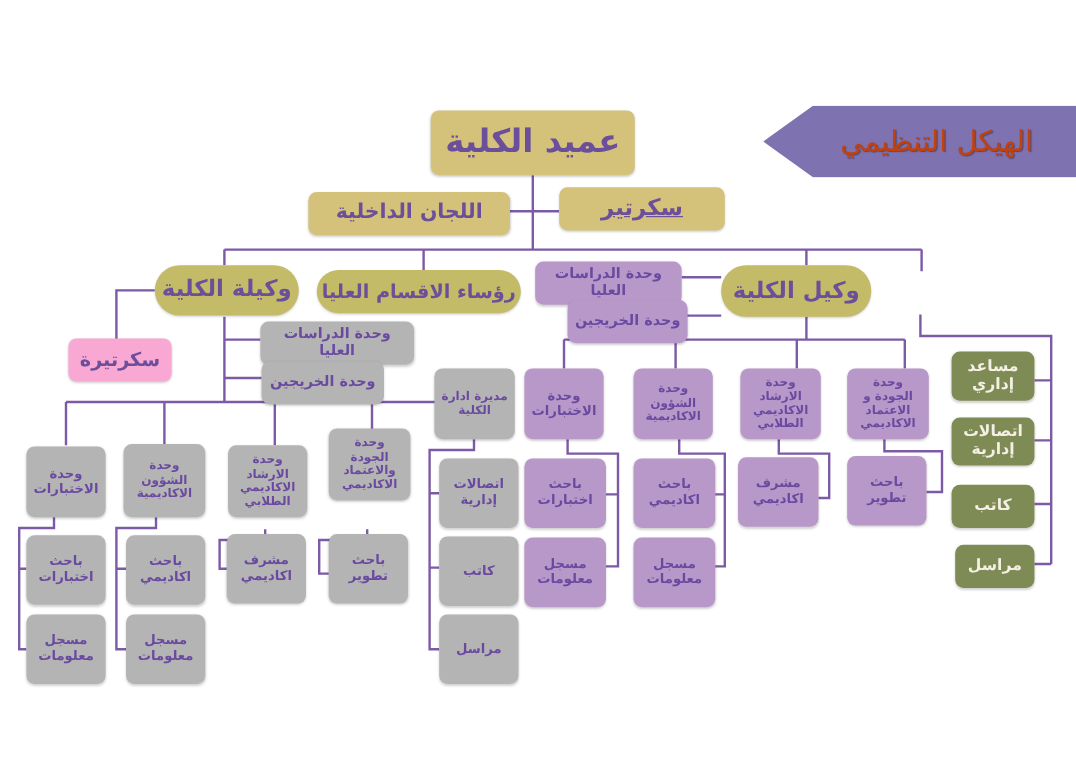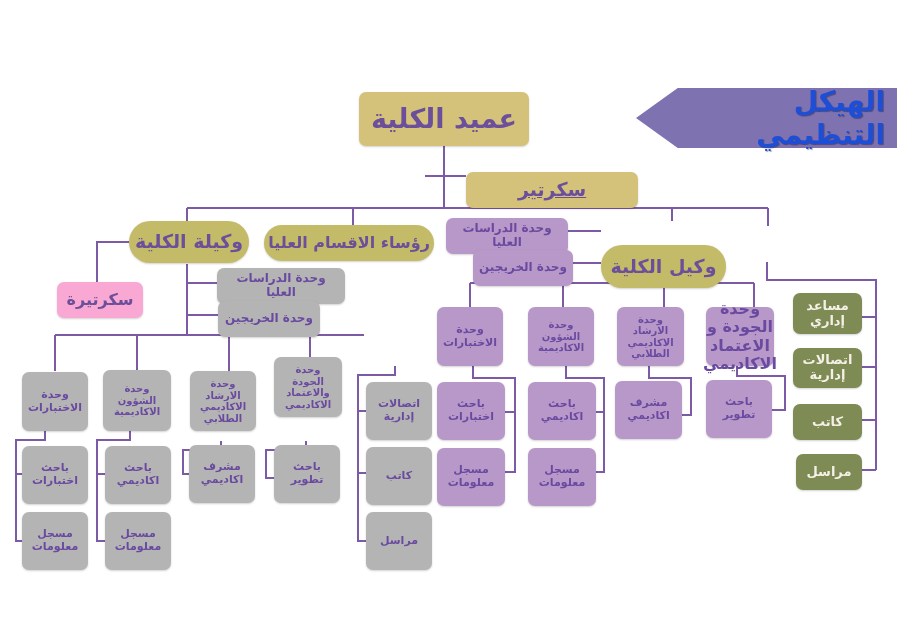--- a/index.html
+++ b/index.html
@@ -15,21 +15,21 @@
   .olive { background: #c4bb68; color: #6b4f9a; border-radius: 21px; }
   .orange{ background: #f9a8d4; color: #6b4f9a; }
   .purple{ background: #b898c8; color: #6a4aa0; }
   .grey  { background: #b4b4b4; color: #6a4aa0; }
   .green { background: #7f8b55; color: #f4f0e6; }
   .title-banner { position: absolute; left: 636px; top: 88px; width: 261px; height: 60px; }
   .title-banner .shape { position: absolute; inset: 0; background: #7f72b0;
         clip-path: polygon(16% 0, 100% 0, 100% 100%, 16% 100%, 0 50%); }
   .title-banner .txt { position: absolute; left: 40px; right: 12px; top: 0; bottom: 0;
         display: flex; align-items: center; justify-content: center; direction: rtl;
-        color: #1d4ed8; font-weight: bold; font-size: 28px;
+        color: #c2410c; font-weight: normal; font-size: 24px;
         text-shadow: 1px 1px 1px rgba(0,0,0,0.35); }
 </style>
 </head>
 <body>
 
 <div class="canvas">
 
   <svg class="lines" viewBox="0 0 897 634">
     <g stroke="#7c5aa6" stroke-width="2" fill="none">
 
@@ -67,51 +67,53 @@
       <path d="M45 431 V440 H16 V541 H22 M16 474 H22"></path>
     </g>
   </svg>
 
   <div class="title-banner">
     <div class="shape"></div>
     <div class="txt">الهيكل التنظيمي</div>
   </div>
 
   <div class="box gold" style="left:359px;top:92px;width:170px;height:54px;font-size:27px;">عميد الكلية</div>
-  <div class="box gold" style="left:466px;top:172px;width:172px;height:35px;font-size:19px;text-decoration:underline;">سكرتير</div>
+  <div class="box gold" style="left:257px;top:160px;width:168px;height:35px;font-size:17px;">اللجان الداخلية</div>
+  <div class="box gold" style="left:466px;top:156px;width:138px;height:35px;font-size:19px;text-decoration:underline;">سكرتير</div>
 
   <div class="box olive" style="left:129px;top:221px;width:120px;height:42px;font-size:19px;">وكيلة الكلية</div>
   <div class="box olive" style="left:264px;top:225px;width:170px;height:34px;font-size:16px;">رؤساء الاقسام العليا</div>
   <div class="box purple" style="left:446px;top:218px;width:122px;height:26px;font-size:12px;">وحدة الدراسات العليا</div>
   <div class="box purple" style="left:473px;top:250px;width:100px;height:26px;font-size:12px;">وحدة الخريجين</div>
-  <div class="box olive" style="left:601px;top:221px;width:125px;height:43px;font-size:19px;margin-top:24px;">وكيل الكلية</div>
+  <div class="box olive" style="left:601px;top:221px;width:125px;height:43px;font-size:19px;">وكيل الكلية</div>
 
   <div class="box orange" style="left:57px;top:282px;width:86px;height:36px;font-size:16px;">سكرتيرة</div>
   <div class="box grey" style="left:217px;top:268px;width:128px;height:27px;font-size:12px;">وحدة الدراسات العليا</div>
   <div class="box grey" style="left:218px;top:301px;width:102px;height:27px;font-size:12px;">وحدة الخريجين</div>
 
   <div class="box green" style="left:793px;top:293px;width:69px;height:41px;font-size:13px;">مساعد إداري</div>
   <div class="box green" style="left:793px;top:348px;width:69px;height:40px;font-size:13px;">اتصالات إدارية</div>
   <div class="box green" style="left:793px;top:404px;width:69px;height:36px;font-size:13px;">كاتب</div>
   <div class="box green" style="left:796px;top:454px;width:66px;height:36px;font-size:13px;">مراسل</div>
 
-  <div class="box purple" style="left:706px;top:307px;width:68px;height:59px;font-size:16px;">وحدة الجودة و الاعتماد الاكاديمي</div>
+  <div class="box purple" style="left:706px;top:307px;width:68px;height:59px;font-size:10px;">وحدة الجودة و الاعتماد الاكاديمي</div>
   <div class="box purple" style="left:706px;top:380px;width:66px;height:58px;font-size:11px;">باحث تطوير</div>
 
   <div class="box purple" style="left:617px;top:307px;width:67px;height:59px;font-size:10px;">وحدة الارشاد الاكاديمي الطلابي</div>
   <div class="box purple" style="left:615px;top:381px;width:67px;height:58px;font-size:11px;">مشرف اكاديمي</div>
 
   <div class="box purple" style="left:528px;top:307px;width:66px;height:59px;font-size:10px;">وحدة الشؤون الاكاديمية</div>
   <div class="box purple" style="left:528px;top:382px;width:68px;height:58px;font-size:11px;">باحث اكاديمي</div>
   <div class="box purple" style="left:528px;top:448px;width:68px;height:58px;font-size:11px;">مسجل معلومات</div>
 
   <div class="box purple" style="left:437px;top:307px;width:66px;height:59px;font-size:11px;">وحدة الاختبارات</div>
   <div class="box purple" style="left:437px;top:382px;width:68px;height:58px;font-size:11px;">باحث اختبارات</div>
   <div class="box purple" style="left:437px;top:448px;width:68px;height:58px;font-size:11px;">مسجل معلومات</div>
 
+  <div class="box grey" style="left:362px;top:307px;width:67px;height:59px;font-size:10px;">مديرة ادارة الكلية</div>
   <div class="box grey" style="left:366px;top:382px;width:66px;height:58px;font-size:11px;">اتصالات إدارية</div>
   <div class="box grey" style="left:366px;top:447px;width:66px;height:58px;font-size:11px;">كاتب</div>
   <div class="box grey" style="left:366px;top:512px;width:66px;height:58px;font-size:11px;">مراسل</div>
 
   <div class="box grey" style="left:274px;top:357px;width:68px;height:60px;font-size:10px;">وحدة الجودة والاعتماد الاكاديمي</div>
   <div class="box grey" style="left:274px;top:445px;width:66px;height:58px;font-size:11px;">باحث تطوير</div>
 
   <div class="box grey" style="left:190px;top:371px;width:66px;height:60px;font-size:10px;">وحدة الارشاد الاكاديمي الطلابي</div>
   <div class="box grey" style="left:189px;top:445px;width:66px;height:58px;font-size:11px;">مشرف اكاديمي</div>
 

